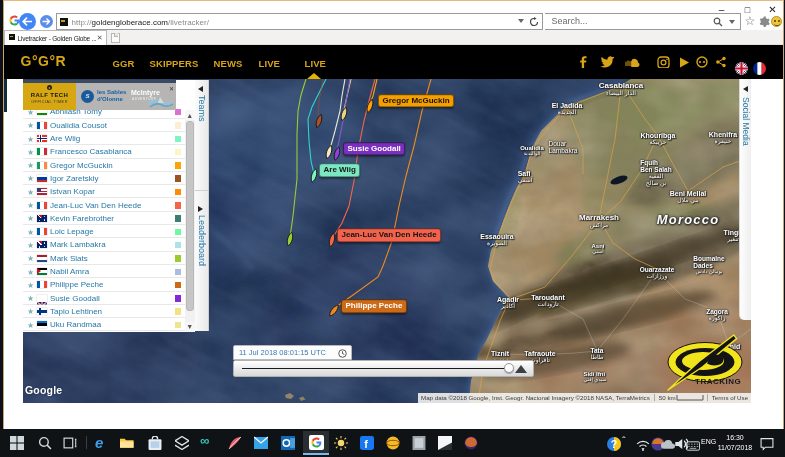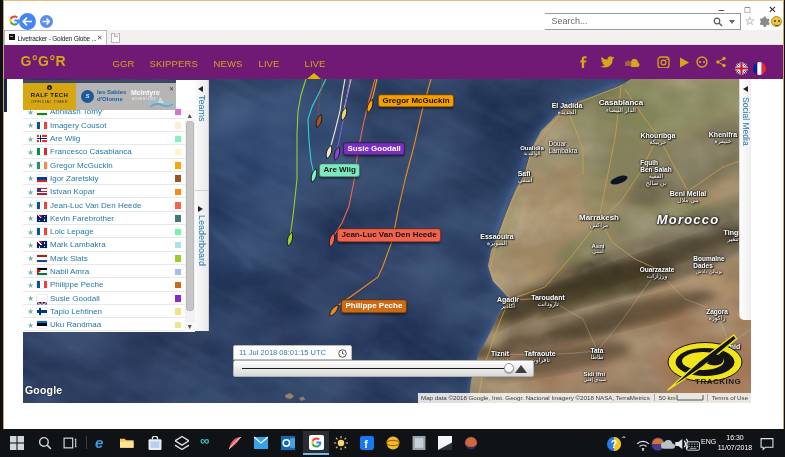--- a/index.html
+++ b/index.html
@@ -8,23 +8,23 @@
 
 #window{position:absolute;left:2.5px;top:0;width:781px;height:429.5px;background:#fff;border-top:1px solid #e8b87c;border-left:1.5px solid #caa26a;border-right:1.5px solid #caa26a;border-bottom:.5px solid #999;}
 #titlebar{position:absolute;left:0;top:0;width:100%;height:29px;background:#fff;}
 .wbtn{position:absolute;top:0;width:24px;height:16px;color:#222;font-size:10px;text-align:center;line-height:14px;}
 #urlbar{position:absolute;left:52px;top:12px;width:487px;height:17px;border:1px solid #9a9a9a;background:#fff;}
 #searchbox{position:absolute;left:541px;top:12px;width:196px;height:17px;border:1px solid #9a9a9a;border-left:none;background:#fff;color:#6a6a6a;font-size:9px;line-height:15px;padding-left:7px;}
 #tabbar{position:absolute;left:0;top:29px;width:100%;height:15px;background:#f2f1f0;border-bottom:1px solid #e0e0e0;}
 #tab{position:absolute;left:0px;top:0px;width:103px;height:15px;background:#fff;border:1px solid #b9b9b9;border-bottom:none;font-size:8px;color:#333;}
 
 #page{position:absolute;left:0;top:44px;width:100%;height:385px;background:#fff;overflow:hidden;}
-#hdr{position:absolute;left:0;top:0;width:100%;height:34px;background:#701a75;}
+#hdr{position:absolute;left:0;top:0;width:100%;height:34px;background:#000000;}
 #hdr .logo{position:absolute;left:17px;top:8px;color:#d7a515;font-size:14px;font-weight:bold;letter-spacing:.5px;}
-#hdr .nav{position:absolute;top:12.5px;color:#d7a515;font-size:9.5px;letter-spacing:.1px;}
+#hdr .nav{position:absolute;top:12.5px;color:#d7a515;font-size:9.5px;letter-spacing:.1px;font-weight:bold;}
 #mapwrap{position:absolute;left:19.5px;top:34px;width:728px;height:324px;overflow:hidden;}
 .mlabel{position:absolute;color:#fff;font-size:7px;font-weight:bold;white-space:nowrap;text-shadow:0 0 2px #222,0 0 2px #222,1px 1px 1px #222;transform:translate(-50%,-50%);}
 .mlabel .ar{display:block;text-align:center;font-weight:normal;font-size:6px;margin-top:-1px;}
 .blabel{position:absolute;font-size:8px;font-weight:bold;padding:1px 3.5px 1.5px 3.5px;border-radius:3px;white-space:nowrap;transform:translate(0,-50%);border:1px solid rgba(0,0,0,.45);box-shadow:0 1px 2px rgba(0,0,0,.4);}
 
 #panel{position:absolute;left:0px;top:1px;width:171.5px;height:251.5px;background:#fff;}
 .row{position:absolute;left:0;width:162px;height:13.3px;border-bottom:1px solid #e8e8e8;background:#fff;}
 .row .star{position:absolute;left:4px;top:2.5px;color:#80b2b6;font-size:8px;}
 .row .flag{position:absolute;left:13.5px;top:3px;width:10px;height:7px;box-shadow:0 0 1px rgba(0,0,0,.4);}
 .row .nm{position:absolute;left:27px;top:2px;font-size:8px;color:#2678a8;white-space:nowrap;}
@@ -49,20 +49,30 @@
           <path fill="#ea4335" d="M24 10.8c4.1 0 6.9 1.8 8.5 3.3l6.2-6C34.9 4.5 29.9 2 24 2 15.4 2 7.9 6.8 4.3 14l7.2 5.6c1.8-5.3 6.7-8.8 12.5-8.8z"></path>
         </svg>
     <div style="position:absolute;left:15.5px;top:12px;width:17px;height:17px;border-radius:50%;background:#4285f4;"></div>
     <svg style="position:absolute;left:18.5px;top:16px" width="11" height="9" viewBox="0 0 11 9">
           <path d="M5 0.7 1.2 4.5 5 8.3 M1.4 4.5 H10" stroke="#fff" stroke-width="1.7" fill="none"></path>
         </svg>
     <div style="position:absolute;left:36px;top:14px;width:13px;height:13px;border-radius:50%;background:#5b8ded;"></div>
     <svg style="position:absolute;left:38.5px;top:17px" width="8" height="7" viewBox="0 0 8 7">
           <path d="M4.5 0.6 7.4 3.5 4.5 6.4 M7.2 3.5 H0.5" stroke="#fff" stroke-width="1.4" fill="none"></path>
         </svg>
+    <div id="urlbar">
+      <div style="position:absolute;left:3px;top:4px;width:8px;height:7.5px;background:#111;"></div>
+      <div style="position:absolute;left:4.5px;top:6px;width:3.5px;height:1.8px;background:#c79b28;"></div>
+      <div style="position:absolute;left:15px;top:3.5px;font-size:8px;color:#8a8a8a;">http://<span style="color:#1a1a1a;">goldengloberace.com</span>/livetracker/</div>
+      <div style="position:absolute;right:18px;top:5px;width:0;height:0;border-left:3px solid transparent;border-right:3px solid transparent;border-top:4px solid #666;"></div>
+      <svg style="position:absolute;right:3px;top:3px" width="10" height="10" viewBox="0 0 10 10">
+            <path d="M8.5 5 A3.5 3.5 0 1 1 5 1.5" fill="none" stroke="#444" stroke-width="1.2"></path>
+            <path d="M5 0 L7.5 1.5 L5 3 Z" fill="#444"></path>
+          </svg>
+    </div>
     <div id="searchbox">Search...
       <svg style="position:absolute;right:17px;top:3px" width="10" height="10" viewBox="0 0 10 10">
             <circle cx="4" cy="4" r="2.8" fill="none" stroke="#555" stroke-width="1.2"></circle>
             <path d="M6.2 6.2 L9 9" stroke="#555" stroke-width="1.3"></path>
           </svg>
       <div style="position:absolute;right:5px;top:6px;width:0;height:0;border-left:3px solid transparent;border-right:3px solid transparent;border-top:4px solid #666;"></div>
     </div>
     <div style="position:absolute;left:741px;top:13px;color:#6b6b6b;font-size:12px;">☆</div>
     <svg style="position:absolute;left:754px;top:15px" width="12" height="12" viewBox="0 0 24 24">
           <path fill="#8a8a8a" d="M12 8.5A3.5 3.5 0 1 0 12 15.5 3.5 3.5 0 0 0 12 8.5zm9.4 3.5c0-.6-.1-1.2-.2-1.8l2.1-1.6-2-3.5-2.5 1a9 9 0 0 0-3.1-1.8L15.5 1h-4l-.4 2.7a9 9 0 0 0-3.1 1.8l-2.5-1-2 3.5 2.1 1.6a9 9 0 0 0 0 3.6L3.5 14.8l2 3.5 2.5-1a9 9 0 0 0 3.1 1.8l.4 2.7h4l.4-2.7a9 9 0 0 0 3.1-1.8l2.5 1 2-3.5-2.1-1.6c.1-.6.2-1.2.2-1.7z"></path>
@@ -283,21 +293,21 @@
           <path d="M0,-7 C3.1,-3.2 3.1,3.6 0,7 C-3.1,3.6 -3.1,-3.2 0,-7 Z" transform="translate(291,96.5) rotate(16)" fill="#7cf5c0"></path>
           <path d="M0,-7 C3.1,-3.2 3.1,3.6 0,7 C-3.1,3.6 -3.1,-3.2 0,-7 Z" transform="translate(306,73) rotate(18)" fill="#f5e6c8"></path>
           <path d="M0,-7 C3.1,-3.2 3.1,3.6 0,7 C-3.1,3.6 -3.1,-3.2 0,-7 Z" transform="translate(321,35) rotate(18)" fill="#e8d77c"></path>
           <path d="M0,-7 C3.1,-3.2 3.1,3.6 0,7 C-3.1,3.6 -3.1,-3.2 0,-7 Z" transform="translate(296,42) rotate(18)" fill="#a55229"></path>
           <path d="M0,-7 C3.1,-3.2 3.1,3.6 0,7 C-3.1,3.6 -3.1,-3.2 0,-7 Z" transform="translate(314,74.5) rotate(16)" fill="#9340e0"></path>
           <path d="M0,-7 C3.1,-3.2 3.1,3.6 0,7 C-3.1,3.6 -3.1,-3.2 0,-7 Z" transform="translate(347,27) rotate(20)" fill="#fca405"></path>
           <path d="M0,-7 C3.1,-3.2 3.1,3.6 0,7 C-3.1,3.6 -3.1,-3.2 0,-7 Z" transform="translate(309,161) rotate(14)" fill="#f6654a"></path>
           <path d="M0,-7 C3.1,-3.2 3.1,3.6 0,7 C-3.1,3.6 -3.1,-3.2 0,-7 Z" transform="translate(311,231.5) rotate(38)" fill="#f08a1e"></path>
         </g>
       </svg>
-      <div class="mlabel" style="left:598px;top:26px;font-size:8px;">Casablanca<span class="ar">الدار البيضاء</span></div>
+      <div class="mlabel" style="left:598px;top:9px;font-size:8px;">Casablanca<span class="ar">الدار البيضاء</span></div>
       <div class="mlabel" style="left:544px;top:29px;">El Jadida<span class="ar">الجديدة</span></div>
       <div class="mlabel" style="left:635px;top:59px;">Khouribga<span class="ar">خريبكة</span></div>
       <div class="mlabel" style="left:700px;top:58px;">Khenifra<span class="ar">خنيفرة</span></div>
       <div class="mlabel" style="left:509px;top:71px;font-size:6px;">Oualidia<span class="ar" style="font-size:5px;">الواليدية</span></div>
       <div class="mlabel" style="left:540px;top:68px;font-size:6.5px;font-weight:normal;">Douar<br>Lambakra</div>
       <div class="mlabel" style="left:502px;top:97px;">Safi<span class="ar">آسفي</span></div>
       <div class="mlabel" style="left:633px;top:93px;font-size:6.5px;">Fquih<br>Ben Salah<span class="ar">الفقيه<br>بن صالح</span></div>
       <div class="mlabel" style="left:665px;top:117px;">Beni Mellal<span class="ar">بني ملال</span></div>
       <div class="mlabel" style="left:576px;top:141px;font-size:8px;">Marrakesh<span class="ar">مراكش</span></div>
       <div class="mlabel" style="left:665px;top:140px;font-size:13px;letter-spacing:1.2px;text-shadow:0 0 3px #222,0 1px 2px #222,1px 0 2px #222;font-style:italic;">Morocco</div>
@@ -354,21 +364,21 @@
                   <div style="width:100%;height:100%;background:linear-gradient(180deg,#f93 34%,#fff 34% 66%,#128807 66%)"></div>
                 </div>
                 <div class="nm">Abhilash Tomy</div>
                 <div class="sq" style="background:#da70d6"></div>
               </div>
               <div class="row" style="top:38.7px">
                 <div class="star">★</div>
                 <div class="flag">
                   <div style="width:100%;height:100%;background:linear-gradient(90deg,#0055a4 34%,#fff 34% 67%,#ef4135 67%)"></div>
                 </div>
-                <div class="nm">Imagery Cousot</div>
+                <div class="nm">Oualidia Cousot</div>
                 <div class="sq" style="background:#fbeed3"></div>
               </div>
               <div class="row" style="top:52.0px">
                 <div class="star">★</div>
                 <div class="flag">
                   <div style="width:100%;height:100%;background:#ef2b2d">
                     <div style="position:absolute;left:2.5px;top:0;width:2.6px;height:100%;background:#fff"></div>
                     <div style="position:absolute;left:0;top:2.2px;width:100%;height:2.6px;background:#fff"></div>
                     <div style="position:absolute;left:3.2px;top:0;width:1.2px;height:100%;background:#002868"></div>
                     <div style="position:absolute;left:0;top:2.9px;width:100%;height:1.2px;background:#002868"></div>

